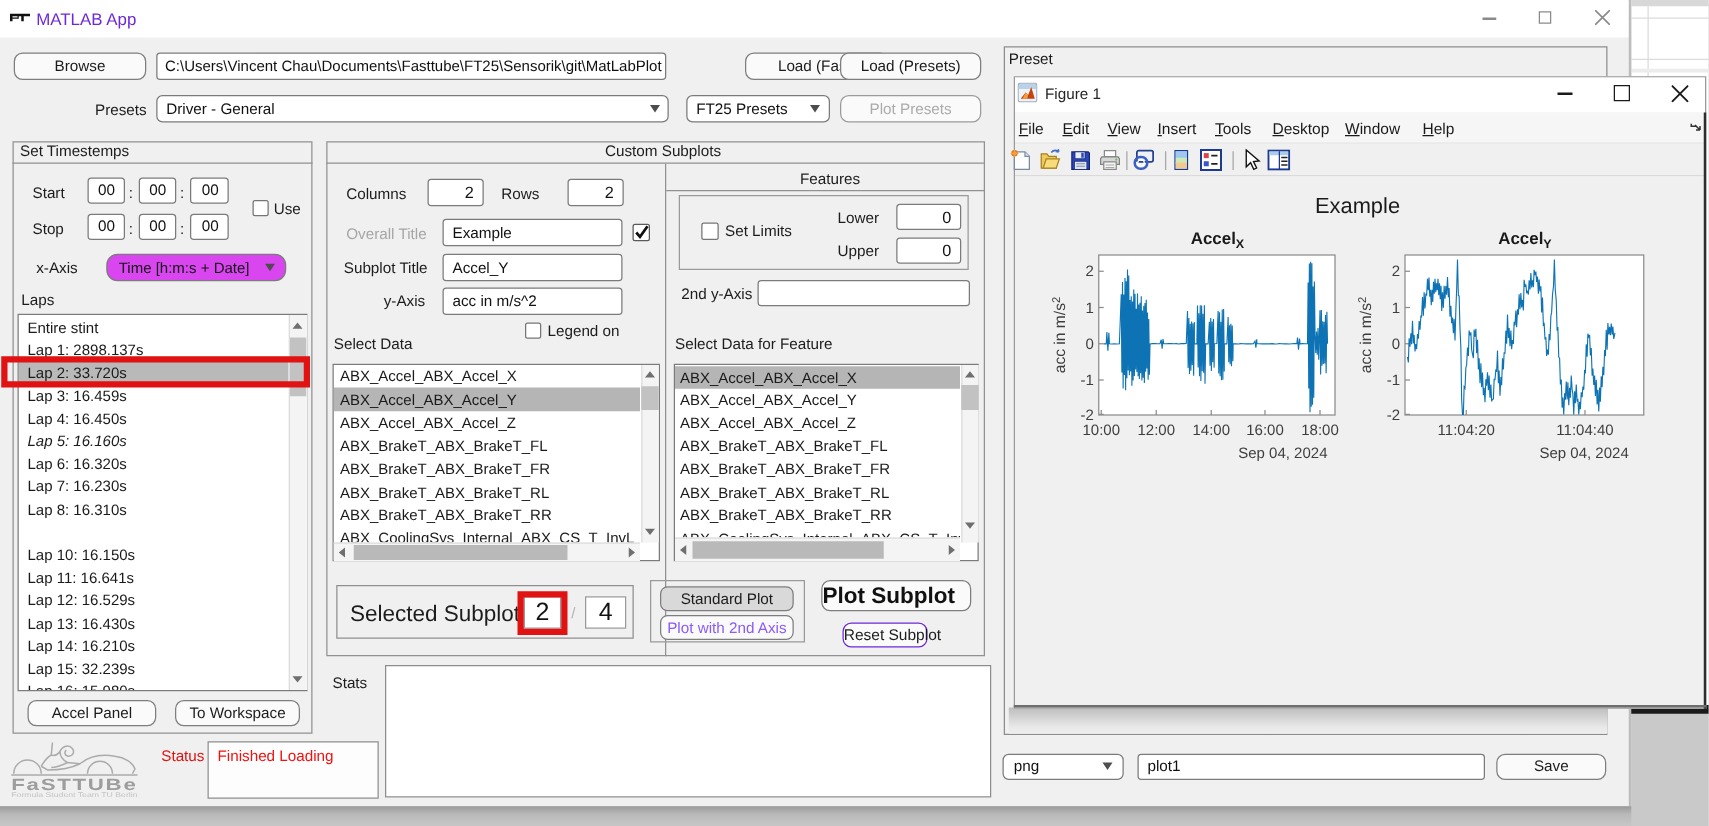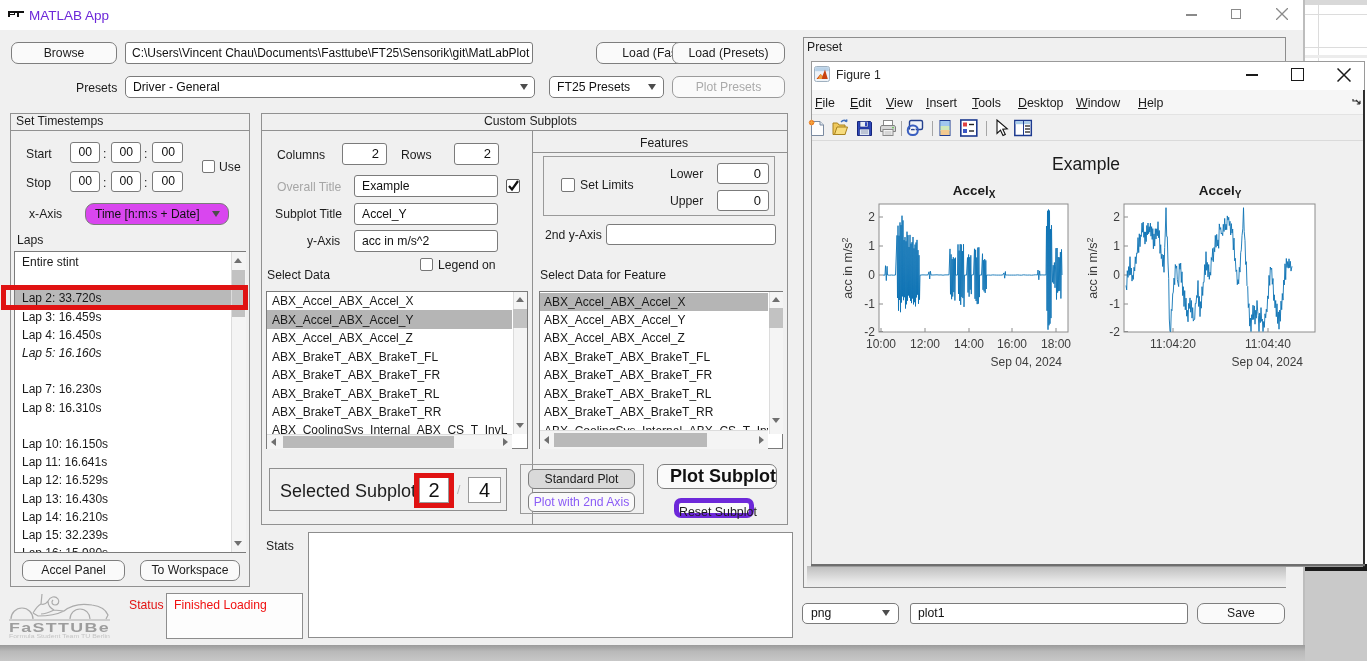--- a/index.html
+++ b/index.html
@@ -56,24 +56,26 @@
 <div class="a" style="left:202px;top:160px;width:13px;height:13px;background:#fff;border:1px solid #767676;border-radius:2px;"></div>
 <div class="lbl" style="left:219px;top:160px;">Use</div>
 <div class="lbl" style="left:29px;top:207px;">x-Axis</div>
 <div class="a" style="left:85px;top:203px;width:144px;height:22px;background:#d946ef;border:1px solid #7b7b7b;border-radius:9px;font-size:12px;line-height:20px;padding-left:9px;color:#111;">Time [h:m:s + Date]</div>
 <div class="arw" style="left:212px;top:211px"></div>
 <div class="lbl" style="left:17px;top:233px;">Laps</div>
 <div class="a" style="left:14px;top:251px;width:232px;height:302px;background:#fff;border:1px solid #7b7b7b;"></div>
 <div class="a" style="left:15px;top:252px;width:216px;height:300px;overflow:hidden;">
 <div style="position:absolute;left:0;top:37.2px;width:216px;height:18.8px;background:#b9b9b9;"></div>
 <div class="row" style="left:7px;top:0.9px;width:209px;height:18.2px;line-height:18.2px;">Entire stint</div>
+<div class="row" style="left:7px;top:19.1px;width:209px;height:18.2px;line-height:18.2px;">Lap 1: 2898.137s</div>
 <div class="row" style="left:7px;top:37.3px;width:209px;height:18.2px;line-height:18.2px;">Lap 2: 33.720s</div>
 <div class="row" style="left:7px;top:55.5px;width:209px;height:18.2px;line-height:18.2px;">Lap 3: 16.459s</div>
 <div class="row" style="left:7px;top:73.7px;width:209px;height:18.2px;line-height:18.2px;">Lap 4: 16.450s</div>
 <div class="row" style="left:7px;top:91.9px;width:209px;height:18.2px;line-height:18.2px;font-style:italic;">Lap 5: 16.160s</div>
+<div class="row" style="left:7px;top:110.1px;width:209px;height:18.2px;line-height:18.2px;">Lap 6: 16.320s</div>
 <div class="row" style="left:7px;top:128.3px;width:209px;height:18.2px;line-height:18.2px;">Lap 7: 16.230s</div>
 <div class="row" style="left:7px;top:146.5px;width:209px;height:18.2px;line-height:18.2px;">Lap 8: 16.310s</div>
 <div class="row" style="left:7px;top:182.9px;width:209px;height:18.2px;line-height:18.2px;">Lap 10: 16.150s</div>
 <div class="row" style="left:7px;top:201.1px;width:209px;height:18.2px;line-height:18.2px;">Lap 11: 16.641s</div>
 <div class="row" style="left:7px;top:219.3px;width:209px;height:18.2px;line-height:18.2px;">Lap 12: 16.529s</div>
 <div class="row" style="left:7px;top:237.5px;width:209px;height:18.2px;line-height:18.2px;">Lap 13: 16.430s</div>
 <div class="row" style="left:7px;top:255.7px;width:209px;height:18.2px;line-height:18.2px;">Lap 14: 16.210s</div>
 <div class="row" style="left:7px;top:273.9px;width:209px;height:18.2px;line-height:18.2px;">Lap 15: 32.239s</div>
 <div class="row" style="left:7px;top:292.1px;width:209px;height:18.2px;line-height:18.2px;">Lap 16: 15.980s</div>
 </div>
@@ -174,22 +176,22 @@
 <div class="a" style="left:759px;top:436px;width:0;height:0;border-top:4px solid transparent;border-bottom:4px solid transparent;border-left:5px solid #6f6f6f;"></div>
 <div class="a" style="left:269px;top:468px;width:238px;height:43px;border:1px solid #8f8f8f;"></div>
 <div class="lbl" style="left:280px;top:481px;font-size:18px;text-align:center;">Selected Subplot</div>
 <div class="a" style="left:419px;top:477px;width:30px;height:26px;background:#fff;border:1px solid #9a9a9a;font-size:20px;line-height:24px;text-align:center;color:#111;">2</div>
 <div class="a" style="left:414px;top:472.5px;width:40px;height:35px;border:5px solid #e01212;z-index:50;"></div>
 <div class="lbl" style="left:457px;top:483px;color:#b5b5b5;font-size:12.2px;">/</div>
 <div class="a" style="left:468px;top:477px;width:33px;height:26px;background:#fff;border:1px solid #9a9a9a;font-size:20px;line-height:24px;text-align:center;color:#111;">4</div>
 <div class="a" style="left:520px;top:464px;width:124px;height:50px;border:1px solid #9a9a9a;"></div>
 <div class="a" style="left:528px;top:469px;width:107px;height:20px;background:#d9d9d9;border:1px solid #7e7e7e;border-radius:6px;font-size:12.2px;text-align:center;line-height:18px;color:#1c1c1c;">Standard Plot</div>
 <div class="a" style="left:528px;top:492px;width:107px;height:20px;background:#fafafa;border:1px solid #7e7e7e;border-radius:6px;font-size:12.2px;text-align:center;line-height:18px;color:#8b5cf6;">Plot with 2nd Axis</div>
-<div class="a" style="left:657px;top:464px;width:120px;height:25px;background:#fafafa;border:1px solid #7e7e7e;border-radius:7px;font-size:18px;font-weight:bold;text-align:right;line-height:23px;color:#111;">Plot Subplot</div>
-<div class="a" style="left:674px;top:498px;width:80px;height:20px;background:#fafafa;border:5px solid #6d28d9;border-radius:7px;font-size:12.4px;text-align:center;line-height:18px;color:#1c1c1c;white-space:nowrap;">Reset Subplot</div>
+<div class="a" style="left:657px;top:464px;width:120px;height:25px;background:#fafafa;border:1px solid #7e7e7e;border-radius:7px;font-size:18px;font-weight:bold;text-align:left;line-height:23px;color:#111;">Plot Subplot</div>
+<div class="a" style="left:674px;top:498px;width:68px;height:20px;background:#fafafa;border:1px solid #6d28d9;border-radius:7px;font-size:12.4px;text-align:center;line-height:18px;color:#1c1c1c;white-space:nowrap;">Reset Subplot</div>
 <div class="lbl" style="left:266px;top:539px;">Stats</div>
 <div class="a" style="left:308px;top:532px;width:485px;height:106px;background:#fff;border:1px solid #8d8d8d;"></div>
 <div class="a" style="left:803px;top:37px;width:483px;height:551px;border:1px solid #8d8d8d;"></div>
 <div class="lbl" style="left:807px;top:40px;">Preset</div>
 <div class="a" style="left:802px;top:603px;width:97px;height:21px;background:#fff;border:1px solid #7b7b7b;border-radius:5px;font-size:12.2px;line-height:19px;padding-left:8px;color:#111;">png</div>
 <div class="arw" style="left:882px;top:610px"></div>
 <div class="a" style="left:910px;top:603px;width:278px;height:21px;background:#fff;border:1px solid #7b7b7b;border-radius:3px;font-size:12.2px;line-height:19px;padding-left:7px;color:#111;">plot1</div>
 <div class="a" style="left:1197px;top:603px;width:88px;height:21px;background:#fafafa;border:1px solid #7e7e7e;border-radius:7px;font-size:12.2px;text-align:center;line-height:19px;color:#1c1c1c;">Save</div>
 <div class="a" style="left:1303px;top:0px;width:2px;height:645px;background:#bdbdbd;"></div>
 <div class="a" style="left:0px;top:645px;width:1305px;height:16px;background:linear-gradient(180deg,#9a9a9a 0,#b9b9b9 40%,#c7c7c7 100%);"></div>

